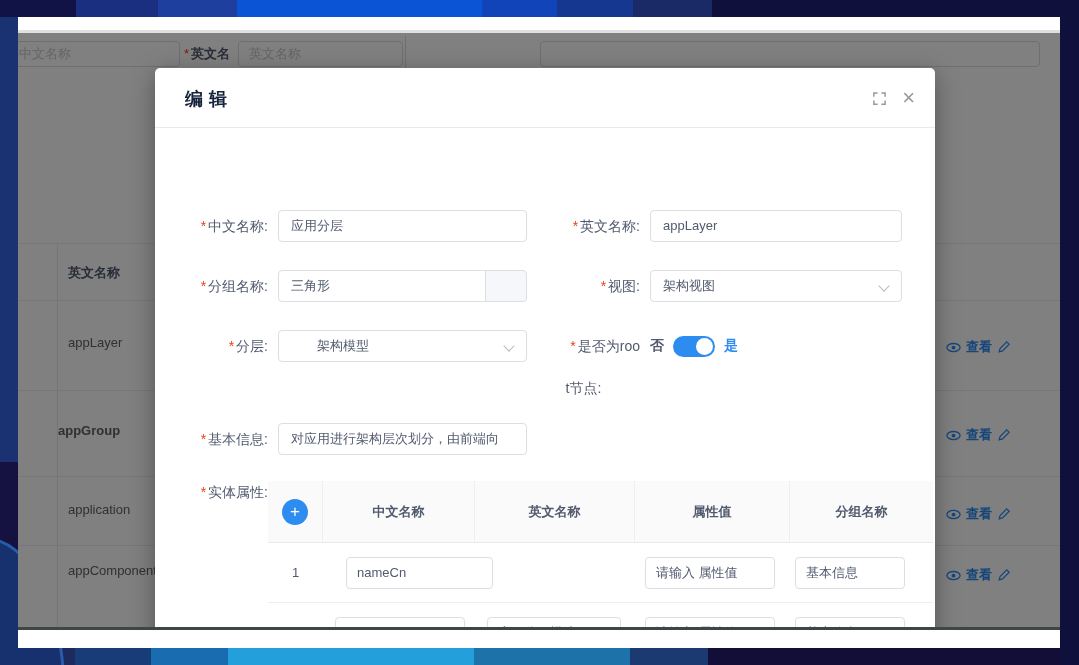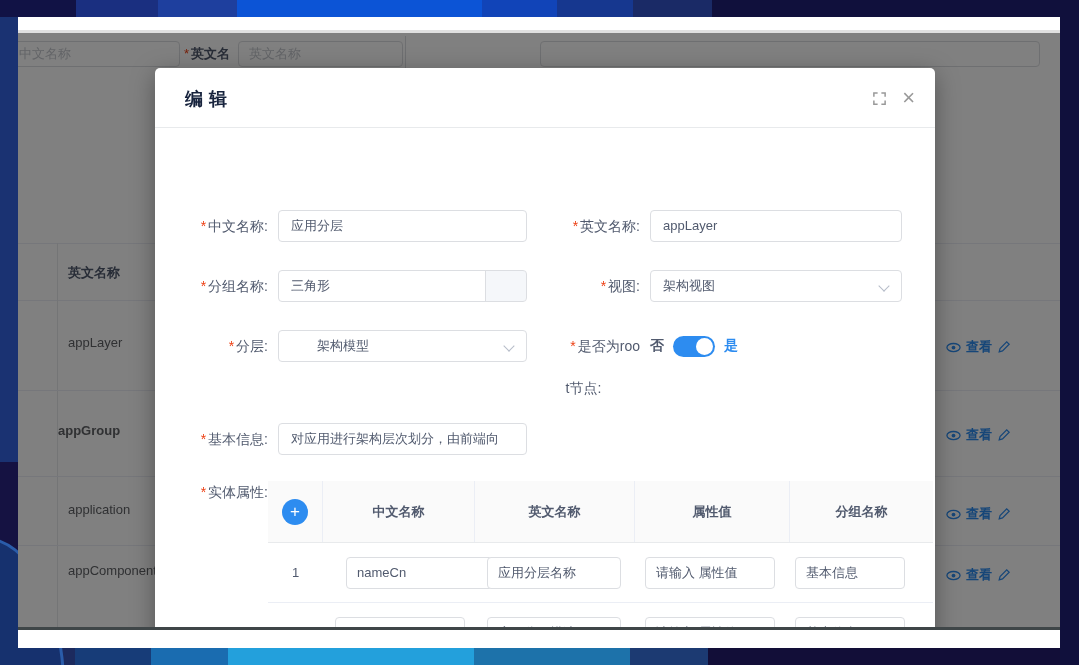--- a/index.html
+++ b/index.html
@@ -226,21 +226,20 @@
               </div>
               <div class="a-col a-th" style="left:55px;width:152px;">中文名称</div>
               <div class="a-col a-th" style="left:207px;width:160px;">英文名称</div>
               <div class="a-col a-th" style="left:367px;width:155px;">属性值</div>
               <div class="a-col a-th" style="left:522px;width:143px;border-right:0;">分组名称</div>
             </div>
 
             <div class="a-row">
               <div class="a-idx">1</div>
               <div class="a-input" style="left:78px;width:147px;">nameCn</div>
-              <div class="a-input" style="left:219px;width:134px;">应用分层名称</div>
               <div class="a-input ph" style="left:377px;width:130px;">请输入 属性值</div>
               <div class="a-input" style="left:527px;width:110px;">基本信息</div>
             </div>
 
             <div class="a-row">
               <div class="a-idx">2</div>
               <div class="a-input" style="left:67px;width:130px;">nodeDesc</div>
               <div class="a-input" style="left:219px;width:134px;">应用分层描述</div>
               <div class="a-input ph" style="left:377px;width:130px;">请输入 属性值</div>
               <div class="a-input" style="left:527px;width:110px;">基本信息</div>

